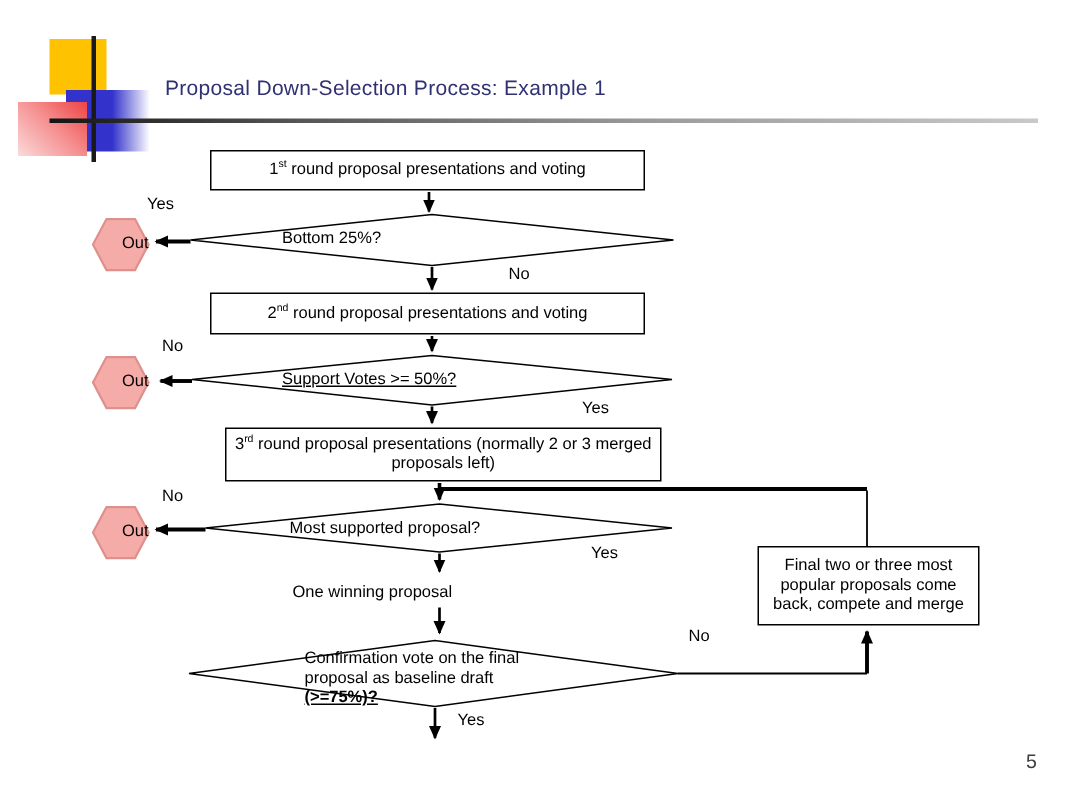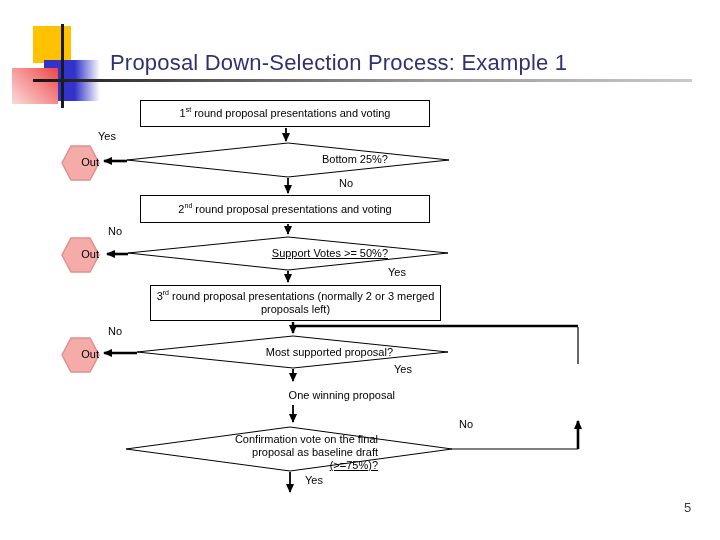--- a/index.html
+++ b/index.html
@@ -12,31 +12,31 @@
   .sq-yellow{left:33px;top:26px;width:38px;height:37px;background:#FFC200;}
   .sq-blue{left:44px;top:60px;width:56px;height:41px;
     background:linear-gradient(to right,#3333CC 0%,#3333CC 55%,rgba(255,255,255,0) 100%);}
   .sq-pink{left:12px;top:68px;width:46px;height:36px;
     background:linear-gradient(225deg,#EE4444 0%,#F58C8C 45%,#FBDADA 100%);}
   .vline{position:absolute;left:61px;top:24px;width:3px;height:84px;background:#1a1a1a;}
   .hrule{position:absolute;left:33px;top:79px;width:659px;height:3px;
     background:linear-gradient(to right,#141414 0%,#555 25%,#9a9a9a 60%,#c9c9c9 100%);}
   .title{
     position:absolute;left:110px;top:50px;width:600px;
-    font-size:22px;letter-spacing:0.2px;color:#2F3172;white-space:nowrap;
+    font-size:14px;letter-spacing:0.2px;color:#2F3172;white-space:nowrap;
   }
   
   .fc{position:absolute;font-size:11px;line-height:13px;}
   .box{border:1px solid #000;background:#fff;text-align:center;
     display:flex;align-items:center;justify-content:center;padding:1px 4px;box-sizing:border-box;}
-  .dtext{text-align:right;}
+  .dtext{text-align:left;}
   .lbl{white-space:nowrap;}
   .outlbl{text-align:right;width:37px;}
   sup.ord{font-size:7px;vertical-align:super;line-height:0;}
-  .thr{font-weight:normal;text-decoration:underline;}
+  .thr{font-weight:bold;text-decoration:underline;}
   .svglayer{position:absolute;left:0;top:0;width:720px;height:540px;}
   .pagenum{position:absolute;left:684px;top:500px;font-size:13px;color:#3d3d3d;}
 </style>
 </head>
 <body>
 
 <div class="slide">
 
   <div class="sq sq-yellow"></div>
   <div class="sq sq-blue"></div>
@@ -85,20 +85,23 @@
   </div>
 
   <div class="fc box" style="left:140px;top:195px;width:290px;height:28px;">
     <span><span>2</span><sup class="ord">nd</sup><span> round proposal presentations and voting</span></span>
   </div>
 
   <div class="fc box" style="left:150px;top:285px;width:291px;height:36px;">
     <span><span>3</span><sup class="ord">rd</sup><span> round proposal presentations (normally 2 or 3 merged proposals left)</span></span>
   </div>
 
+  <div class="fc box" style="left:505px;top:364px;width:148px;height:53px;">
+    <span>Final two or three most popular proposals come back, compete and merge</span>
+  </div>
 
   <div class="fc dtext" style="left:188px;top:153px;width:200px;">Bottom 25%?</div>
   <div class="fc dtext" style="left:188px;top:247px;width:200px;text-decoration:underline;">Support Votes &gt;= 50%?</div>
   <div class="fc dtext" style="left:193px;top:346px;width:200px;">Most supported proposal?</div>
   <div class="fc dtext" style="left:203px;top:433px;width:175px;">
     <span>Confirmation vote on the final proposal as  baseline draft</span>
     <span class="thr">(&gt;=75%)?</span>
   </div>
 
   <div class="fc outlbl" style="left:62px;top:156px;">Out</div>

